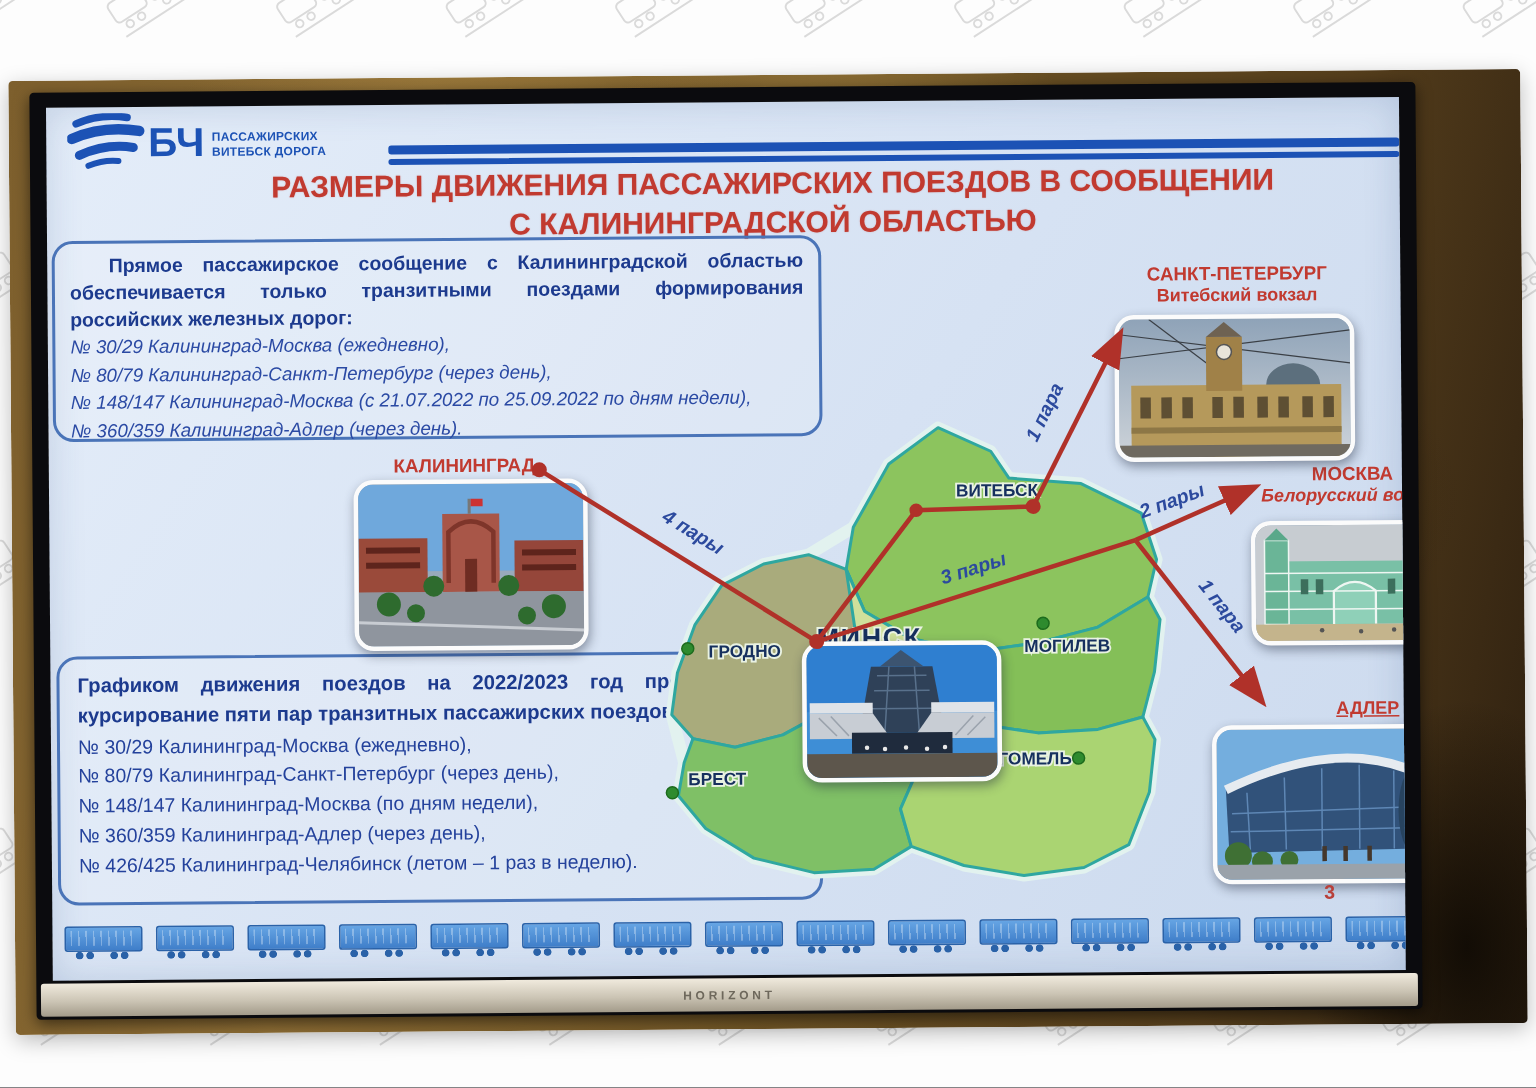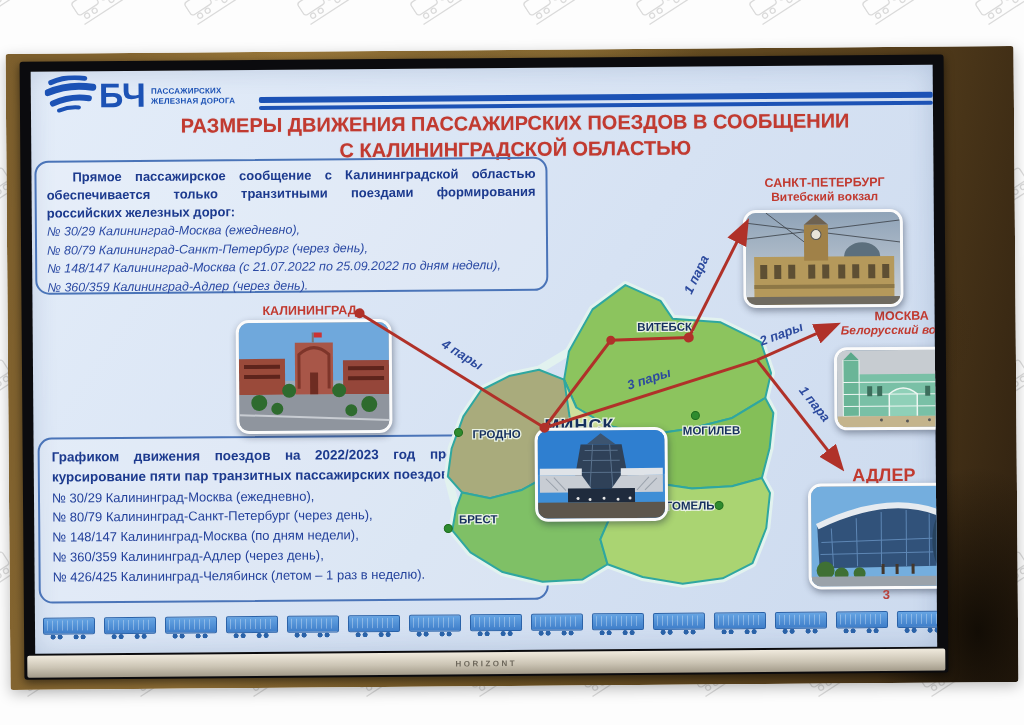--- a/index.html
+++ b/index.html
@@ -38,21 +38,21 @@
 
   .screen{
     position:absolute;left:11px;top:10px;width:902px;height:582px;overflow:hidden;
     background:linear-gradient(125deg,#e4edf9 0%,#d6e2f3 55%,#ccdaee 100%);
     box-shadow:inset 0 0 24px rgba(40,70,130,.18);
   }
 
   
   .abs{position:absolute;}
   .logo-wrap{left:14px;top:4px;width:220px;height:44px;display:flex;align-items:flex-start;}
-  .logo-abbr{font-size:34px;font-weight:bold;color:#1c52b5;line-height:40px;margin-left:2px;}
+  .logo-abbr{font-size:27px;font-weight:bold;color:#1c52b5;line-height:40px;margin-left:2px;}
   .logo-sub{font-size:8px;font-weight:bold;color:#1c52b5;line-height:1.25;margin:12px 0 0 5px;letter-spacing:.2px;}
   .hline{position:absolute;background:#1c52b5;border-radius:2px;}
   .hline.l1{left:228px;right:0;top:27px;height:6px;}
   .hline.l2{left:228px;right:0;top:36px;height:4px;}
 
   .slide-title{left:70px;right:4px;top:42px;text-align:center;color:#c13a30;font-weight:bold;
     font-size:20px;line-height:1.3;text-shadow:0 0 1px rgba(193,58,48,.35);}
 
   .ibox{border:2px solid #4a74b8;border-radius:14px;background:rgba(255,255,255,.14);color:#1c3a8e;}
   .ibox.top{left:3px;top:89px;width:513px;height:134px;padding:6px 10px 4px 10px;box-sizing:border-box;}
@@ -938,21 +938,21 @@
           <g fill="none" stroke="#1c52b5" stroke-linecap="round">
             <path d="M6 7 Q 22 0 40 3" stroke-width="5"></path>
             <path d="M3 17 Q 24 8 48 12" stroke-width="7"></path>
             <path d="M8 28 Q 26 20 44 23" stroke-width="6"></path>
             <path d="M14 35 Q 24 31 34 32" stroke-width="4"></path>
           </g>
         </svg>
         <div class="logo-abbr">БЧ</div>
         <div class="logo-sub">
           <div>ПАССАЖИРСКИХ</div>
-          <div>ЖЕЛЕЗНАЯ ДОРОГА</div>
+          <div>ВИТЕБСК ДОРОГА</div>
         </div>
       </div>
       <div class="hline l1"></div>
       <div class="hline l2"></div>
 
       <div class="abs slide-title">
         <div>РАЗМЕРЫ ДВИЖЕНИЯ ПАССАЖИРСКИХ ПОЕЗДОВ В СООБЩЕНИИ</div>
         <div>С КАЛИНИНГРАДСКОЙ ОБЛАСТЬЮ</div>
       </div>
 
@@ -1094,21 +1094,21 @@
             </g>
           <rect y="66" width="132" height="11" fill="#c4b48c"></rect>
           <g fill="#555">
               <circle cx="44" cy="70" r="1.5"></circle>
               <circle cx="70" cy="71" r="1.5"></circle>
               <circle cx="92" cy="70" r="1.5"></circle>
             </g>
         </svg>
       </div>
 
-      <div class="abs city-card-label" style="left:800px;top:400px;width:100px;font-size:18px;">АДЛЕР</div>
+      <div class="abs city-card-label" style="left:828px;top:400px;width:100px;font-size:12px;text-decoration:underline;">АДЛЕР</div>
       <div class="photo-card" style="left:774px;top:418px;">
         <svg width="144" height="100" viewBox="0 0 144 100">
           <rect width="144" height="100" fill="#74aede"></rect>
           <path d="M6 40 Q 78 6 130 28 L138 80 L8 82 Z" fill="#31527a"></path>
           <path d="M6 40 Q 78 6 130 28" fill="none" stroke="#e6ebf0" stroke-width="6"></path>
           <g stroke="#5e87b5" stroke-width="1">
               <path d="M20 42 L22 80"></path>
               <path d="M45 32 L46 80"></path>
               <path d="M70 26 L70 80"></path>
               <path d="M95 24 L95 80"></path>

